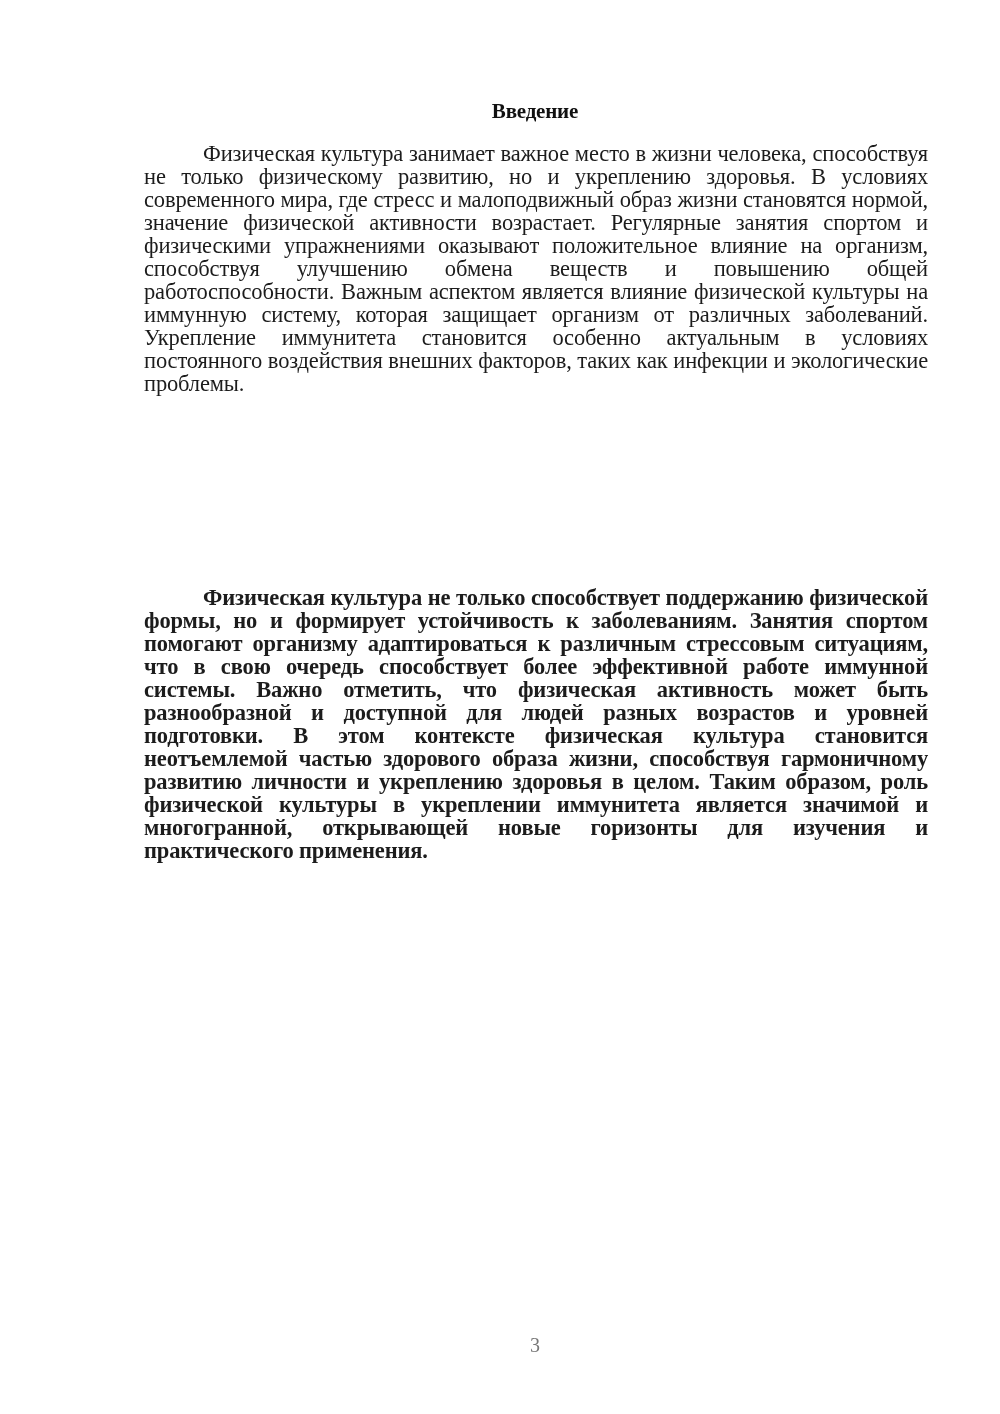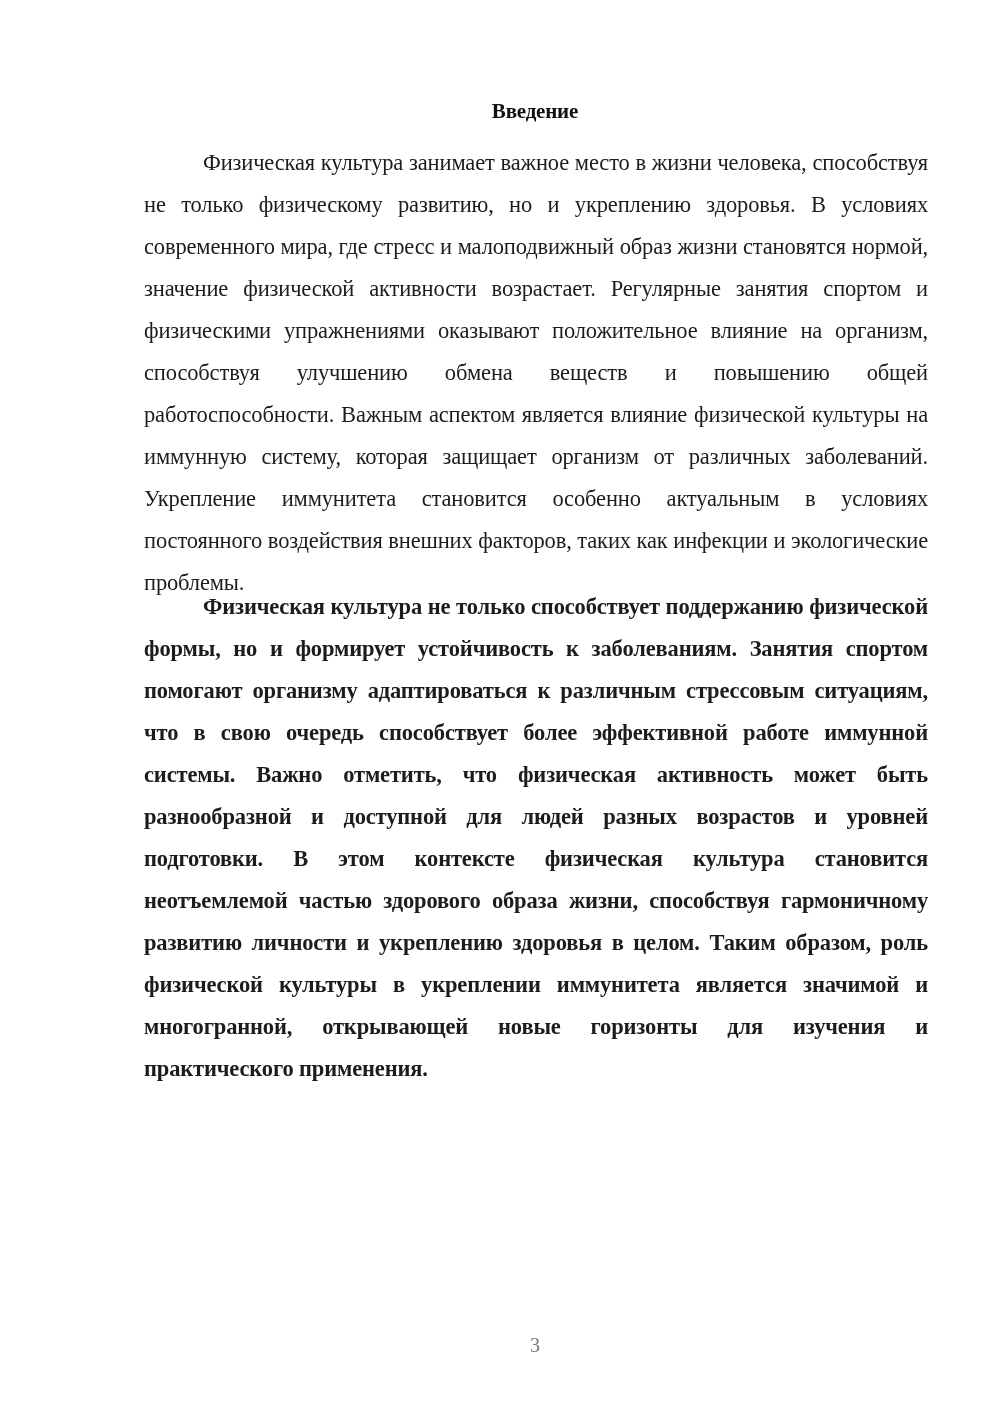--- a/index.html
+++ b/index.html
@@ -33,21 +33,21 @@
       font-size: 21px;
       line-height: 30px;
       color: #111;
       letter-spacing: -0.2px;
     }
     .body-text {
       position: absolute;
       left: 144px;
       width: 784px;
       font-size: 22.5px;
-      line-height: 42px;
+      line-height: 23px;
       text-align: justify;
       text-indent: 59px;
       margin: 0;
       color: #1c1c1c;
       letter-spacing: -0.15px;
       word-spacing: 0px;
     }
     .p1 { top: 142px; }
     .p2 { top: 586px; font-weight: bold; }
     .page-number {

